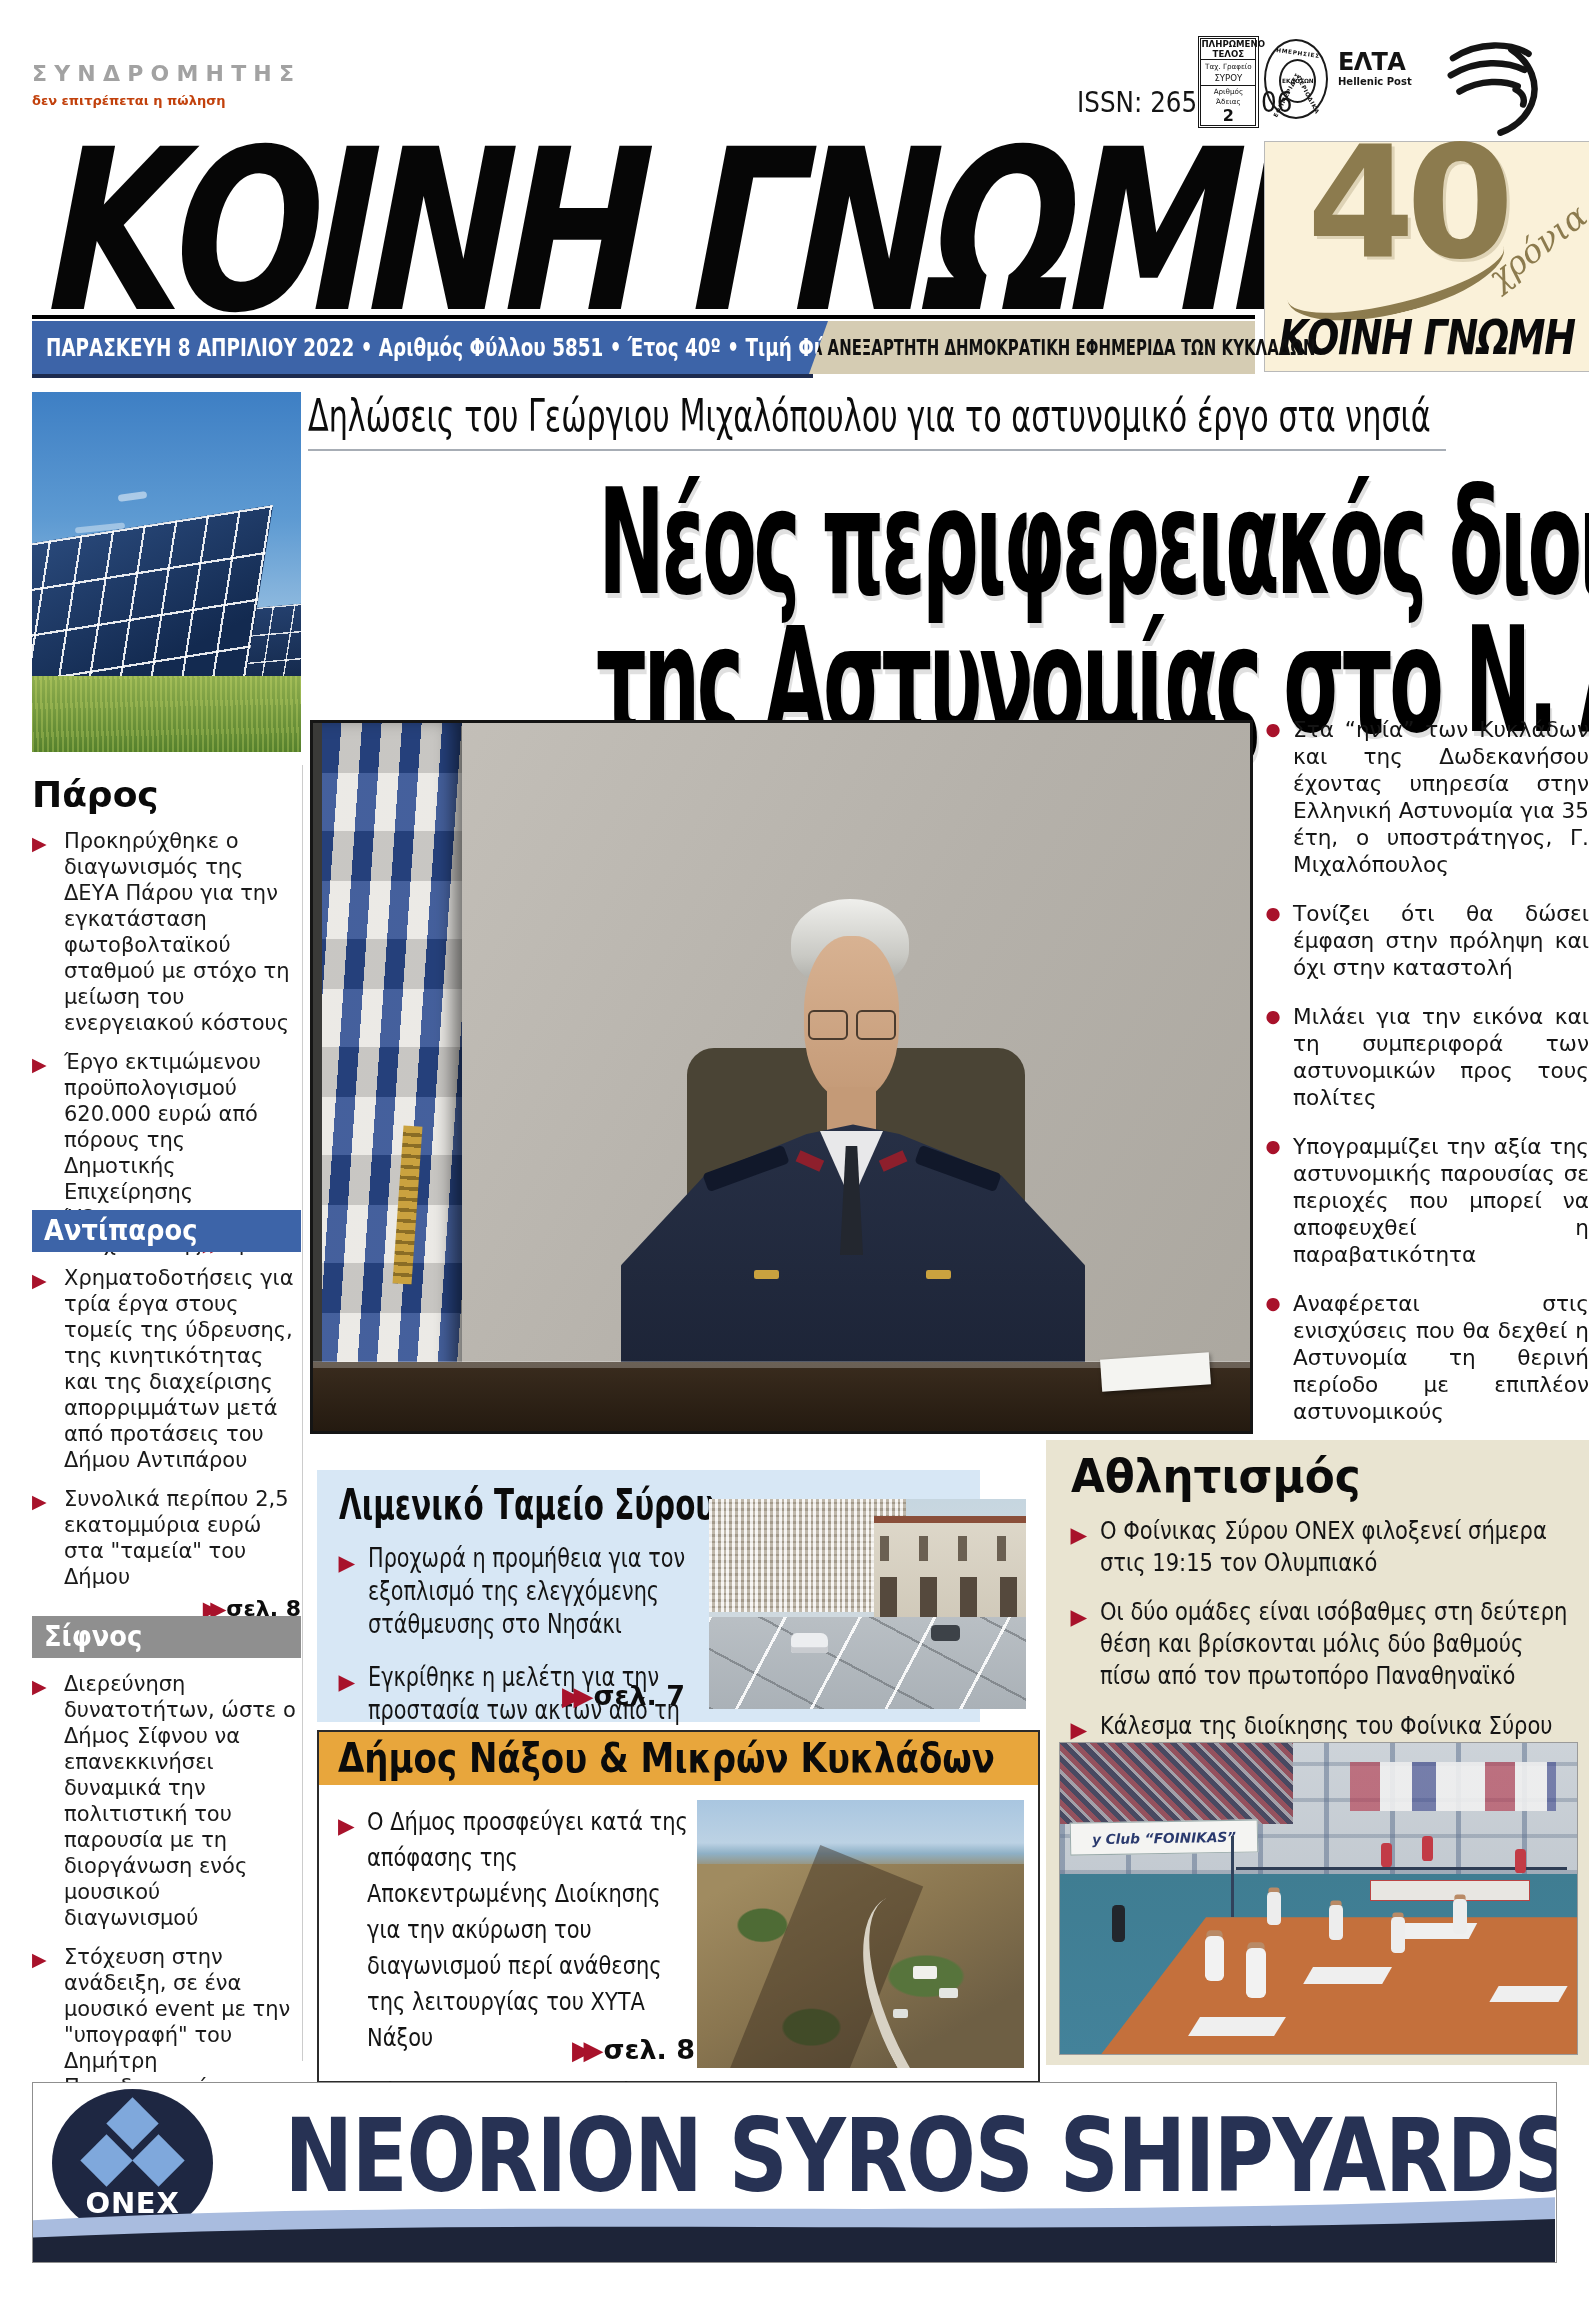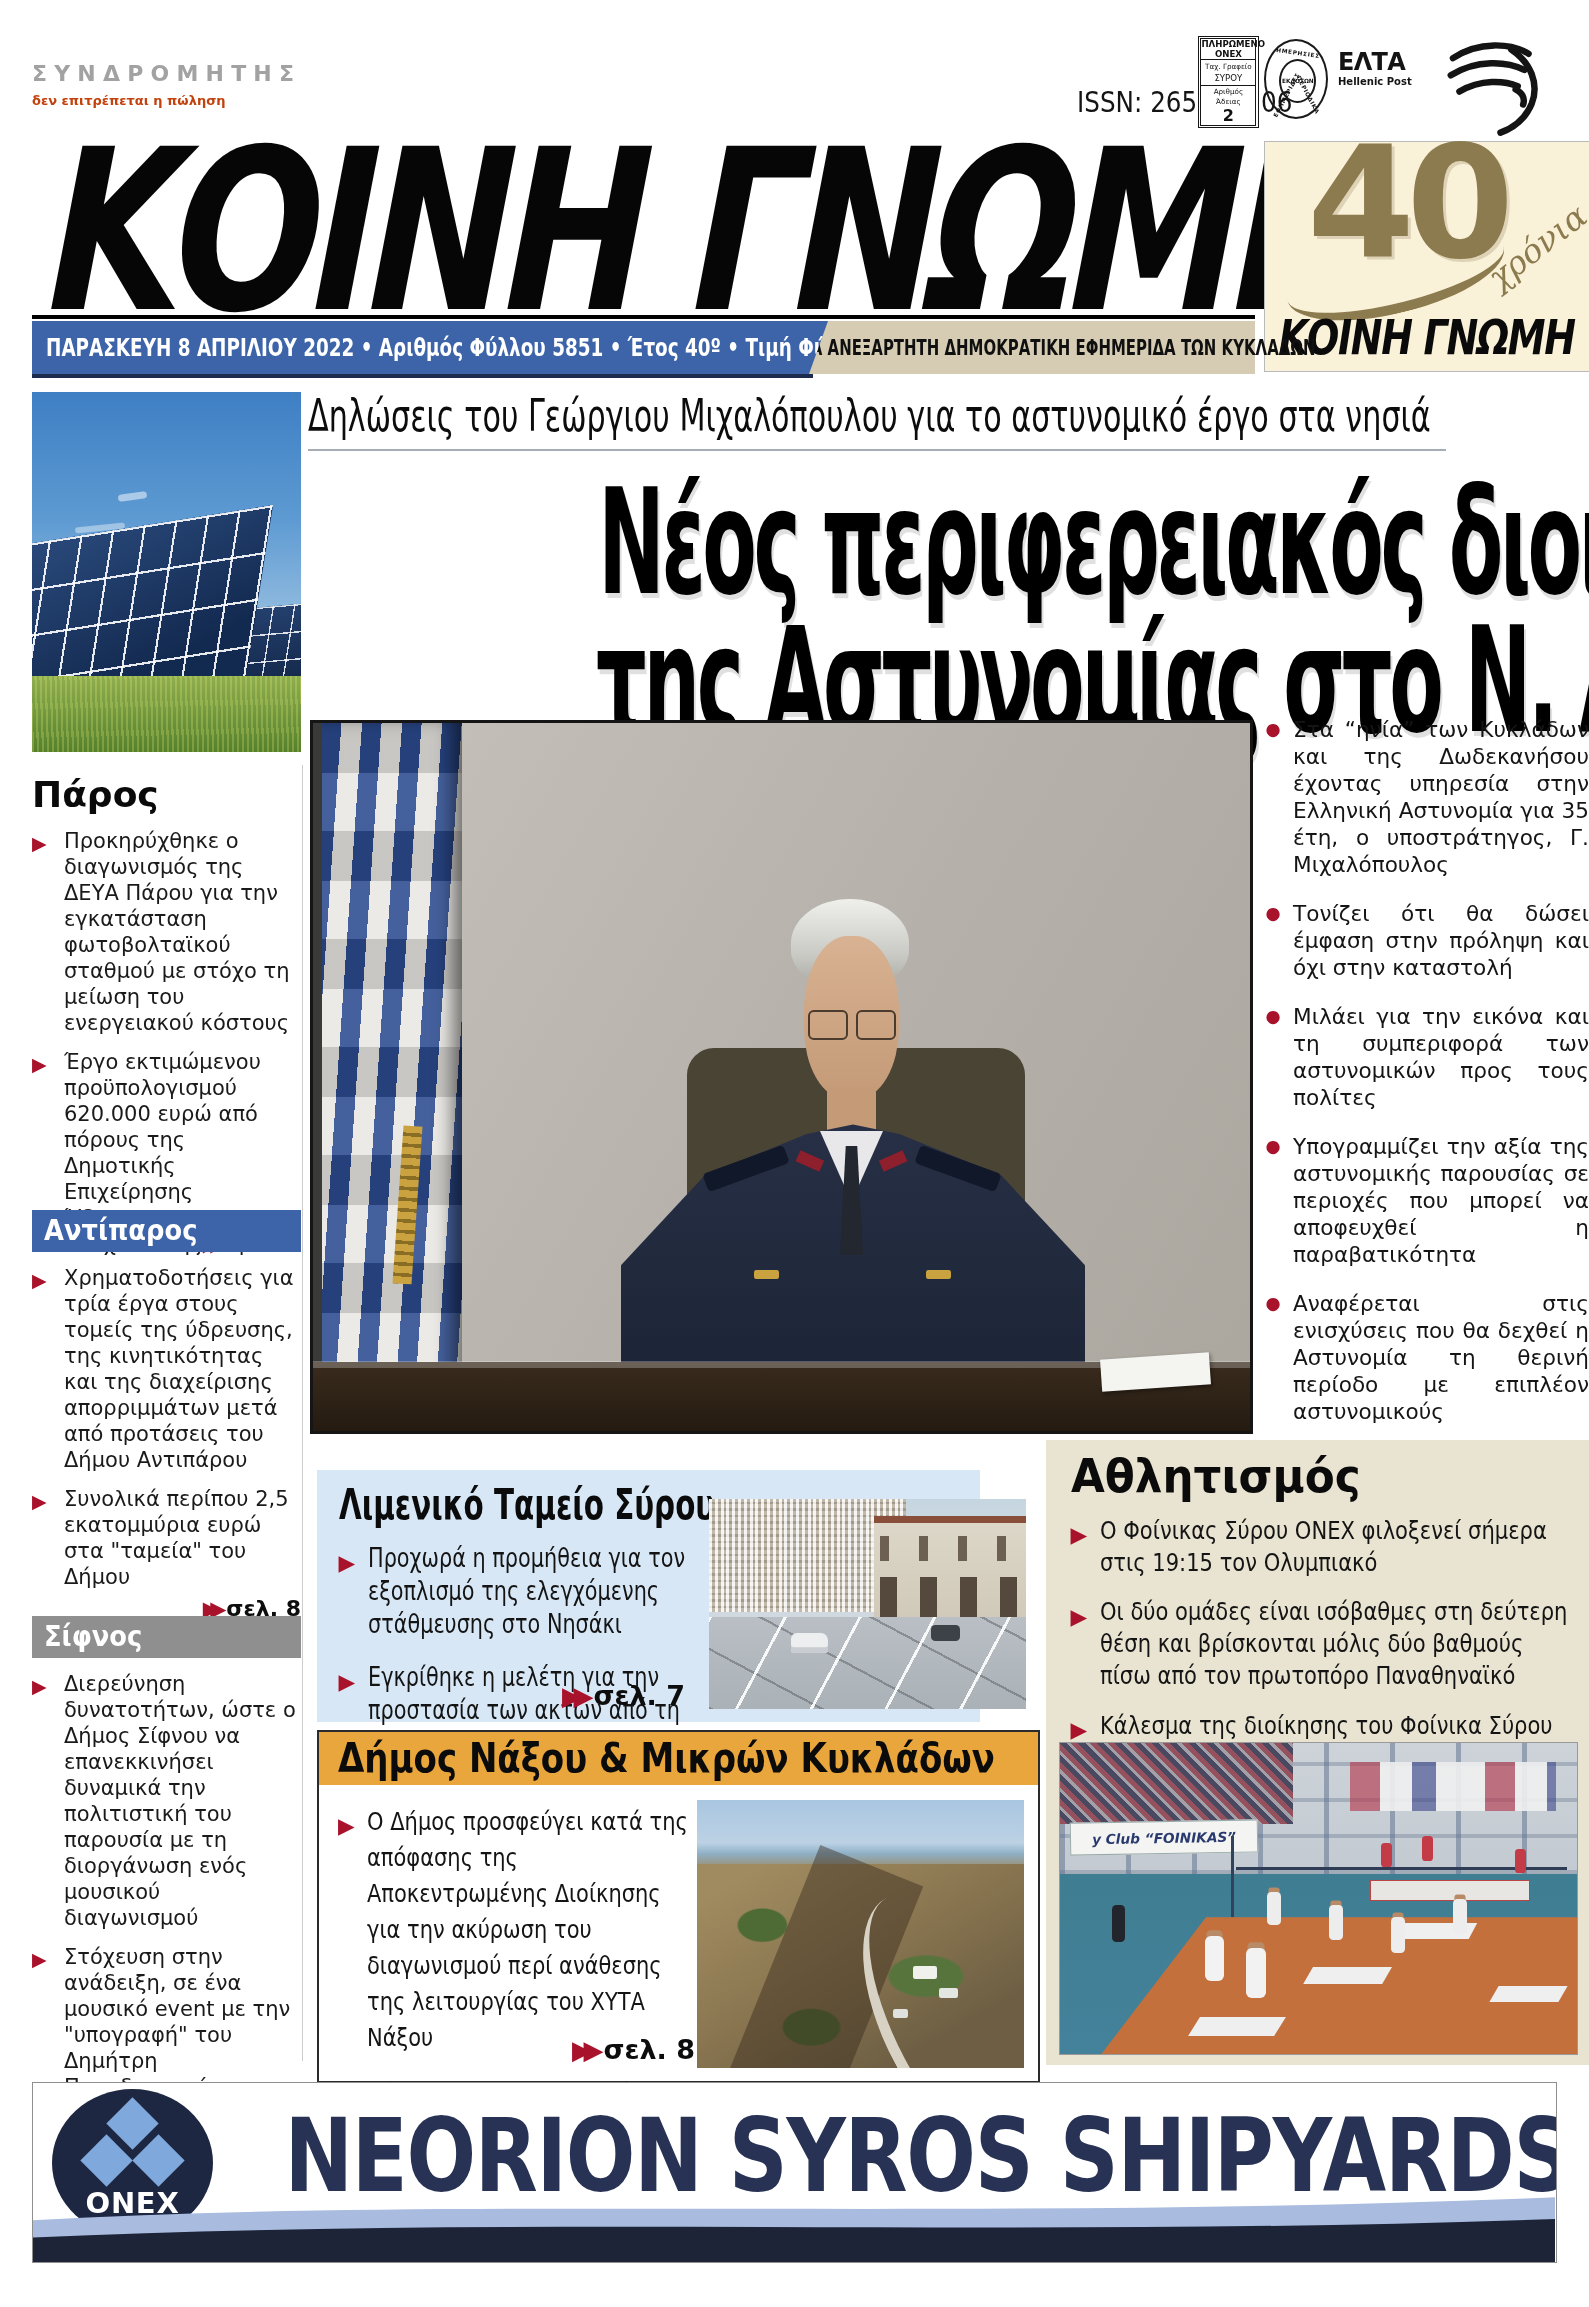--- a/index.html
+++ b/index.html
@@ -82,21 +82,21 @@
     <div class="sub-note">δεν επιτρέπεται η πώληση</div>
   </div>
 
   <div class="abs issn" style="left:1077px;top:85px;">
     <span class="cx" style="transform:scaleX(.85);">ISSN: 2654 -1106</span>
   </div>
 
   <div class="abs stampbox" style="left:1198px;top:36px;">
     <div class="in">
       <div class="t">ΠΛΗΡΩΜΕΝΟ</div>
-      <div class="t">ΟΝΕΧ</div>
+      <div class="t">ΤΕΛΟΣ</div>
       <div class="row">Ταχ. Γραφείο</div>
       <div class="row" style="border-top:none;font-size:8.6px;">ΣΥΡΟΥ</div>
       <div class="row">Αριθμός Άδειας</div>
       <div class="num">2</div>
     </div>
   </div>
 
   <div class="abs seal" style="left:1264px;top:39px;">
     <span class="arc" style="left:10px;top:8.6px;transform:rotate(8deg);">ΗΜΕΡΗΣΙΕΣ</span>
     <span class="arc" style="left:-4.3px;bottom:19px;transform:rotate(-62deg);">ΕΦΗΜΕΡΙΔΕΣ</span>

